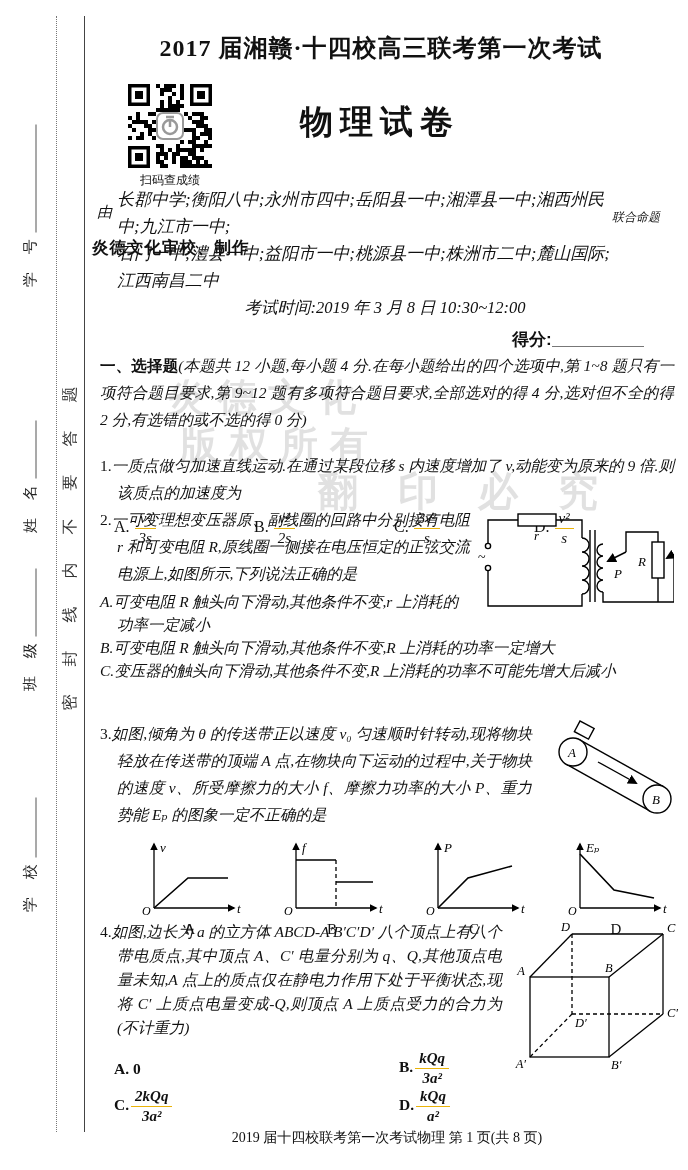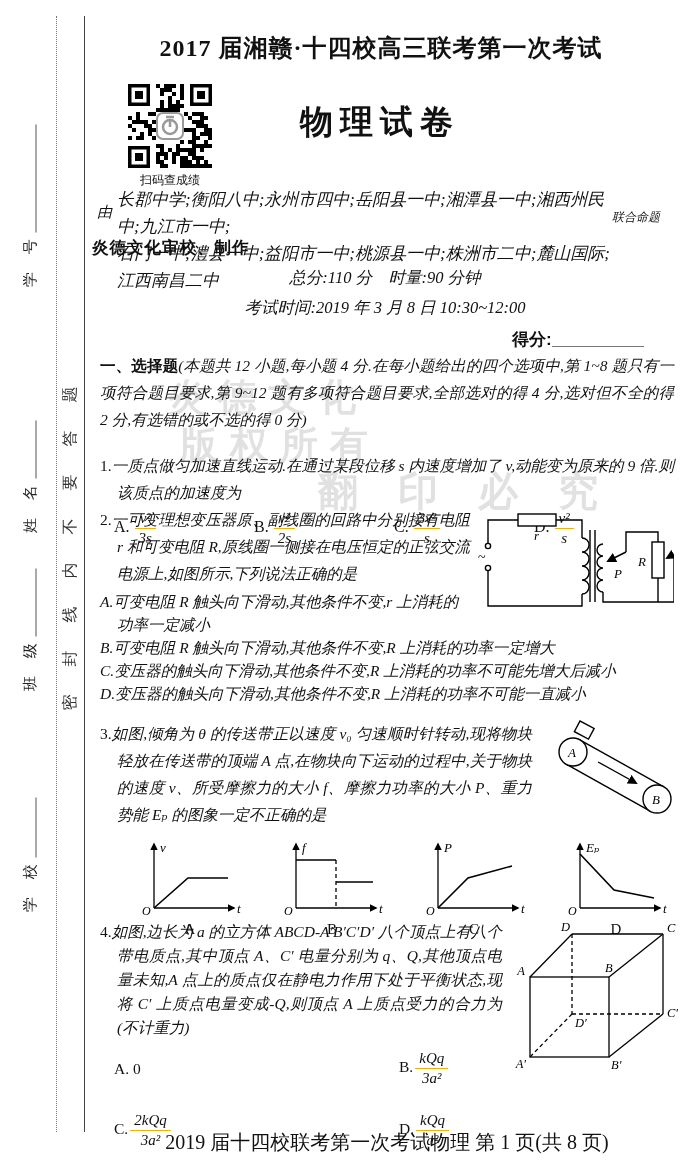--- a/index.html
+++ b/index.html
@@ -24,21 +24,21 @@
   .optrow .opt{width:25%;}
   .opt .ol{font-style:normal;margin-right:3px;}
   .q2opts div{line-height:23px;font-size:15.5px;padding-left:17px;text-indent:-17px;}
   .graphs{display:flex;justify-content:space-between;padding:4px 14px 0 34px;clear:both;}
   .graph{text-align:center;}
   .graph .glabel{font-size:15px;margin-top:1px;}
   .figR{float:right;margin:0 0 4px 8px;}
   .wm{position:absolute;color:rgba(70,70,70,0.16);font-weight:bold;pointer-events:none;
       font-family:"Liberation Sans","DejaVu Sans",sans-serif;}
   svg text{font-family:"Liberation Serif","DejaVu Serif",serif;}
-  .q4grid{display:grid;grid-template-columns:285px auto;row-gap:24px;padding-left:14px;margin-top:10px;align-items:center;}
+  .q4grid{display:grid;grid-template-columns:285px auto;row-gap:0;padding-left:14px;margin-top:10px;align-items:center;font-weight:bold;}
   .scoreline{display:inline-block;width:92px;border-bottom:1.5px solid #777;height:14px;vertical-align:-2px;}
 </style>
 </head>
 <body>
 
 <div id="page">
 
   <div class="abs vline-dot" style="left:56px;top:16px;height:1116px;"></div>
   <div class="abs vline-solid" style="left:84px;top:16px;height:1116px;"></div>
 
@@ -221,21 +221,20 @@
   <div class="abs heiti" style="left:270px;top:100px;width:220px;text-align:center;font-size:33px;letter-spacing:7px;">物理试卷</div>
 
   <div class="abs kai" style="left:97px;top:203px;font-size:15px;">由</div>
   <div class="abs kai" style="left:117px;top:186px;width:494px;font-size:17px;line-height:27px;">
     <div>长郡中学;衡阳八中;永州市四中;岳阳县一中;湘潭县一中;湘西州民中;九江市一中;</div>
     <div>石门一中;澧县一中;益阳市一中;桃源县一中;株洲市二中;麓山国际;江西南昌二中</div>
   </div>
   <div class="abs kai" style="left:612px;top:197px;font-size:12px;margin-top:12px;">联合命题</div>
 
   <div class="abs heiti" style="left:92px;top:237px;width:570px;font-size:16.5px;letter-spacing:1px;">炎德文化审校、制作</div>
-  <div class="abs kai" style="left:100px;top:267px;width:570px;text-align:center;font-size:16.5px;">总分:110 分　时量:90 分钟</div>
   <div class="abs kai" style="left:100px;top:297px;width:570px;text-align:center;font-size:16.5px;">考试时间:2019 年 3 月 8 日 10:30~12:00</div>
 
   <div class="abs" style="left:512px;top:328px;">
     <span class="heiti" style="font-size:17px;">得分:</span><span class="scoreline"></span>
   </div>
 
   <div class="abs qtext" style="left:100px;top:352px;width:574px;">
     <span class="heiti" style="font-size:15.5px;">一、选择题</span><span class="kai">(本题共 12 小题,每小题 4 分.在每小题给出的四个选项中,第 1~8 题只有一项符合题目要求,第 9~12 题有多项符合题目要求,全部选对的得 4 分,选对但不全的得 2 分,有选错的或不选的得 0 分)</span>
   </div>
 
@@ -281,21 +280,20 @@
       <text x="136" y="72" font-size="13" font-style="italic">P</text>
       <text x="160" y="60" font-size="13" font-style="italic">R</text>
     </svg>
     <div class="qtext hang">
       <span>2.</span><span class="kai">一可变理想变压器原、副线圈的回路中分别接有电阻 r 和可变电阻 R,原线圈一侧接在电压恒定的正弦交流电源上,如图所示,下列说法正确的是</span>
     </div>
     <div class="q2opts kai" style="margin-top:3px;">
       <div>A.可变电阻 R 触头向下滑动,其他条件不变,r 上消耗的功率一定减小</div>
       <div>B.可变电阻 R 触头向下滑动,其他条件不变,R 上消耗的功率一定增大</div>
       <div>C.变压器的触头向下滑动,其他条件不变,R 上消耗的功率不可能先增大后减小</div>
-      <div>D.变压器的触头向下滑动,其他条件不变,R 上消耗的功率不可能一直减小</div>
     </div>
   </div>
 
   <div class="abs" style="left:100px;top:720px;width:586px;">
     <svg class="figR" width="146" height="110" viewBox="0 0 146 110">
       <defs>
           <marker id="arB" viewBox="0 0 10 10" refX="8" refY="5" markerWidth="7" markerHeight="7" orient="auto-start-reverse">
             <path d="M0,0L10,5L0,10z"></path>
           </marker>
         </defs>
@@ -419,15 +417,15 @@
       <span>4.</span><span class="kai">如图,边长为 a 的立方体 ABCD-A′B′C′D′ 八个顶点上有八个带电质点,其中顶点 A、C′ 电量分别为 q、Q,其他顶点电量未知,A 点上的质点仅在静电力作用下处于平衡状态,现将 C′ 上质点电量变成-Q,则顶点 A 上质点受力的合力为(不计重力)</span>
     </div>
     <div class="q4grid">
       <span style="font-size:15.5px;"><span class="ol">A.</span> <span>0</span></span>
       <span style="font-size:15.5px;"><span class="ol">B.</span><span class="frac"><span class="fn">kQq</span><span class="fd">3a²</span></span></span>
       <span style="font-size:15.5px;"><span class="ol">C.</span><span class="frac"><span class="fn">2kQq</span><span class="fd">3a²</span></span></span>
       <span style="font-size:15.5px;"><span class="ol">D.</span><span class="frac"><span class="fn">kQq</span><span class="fd">a²</span></span></span>
     </div>
   </div>
 
-  <div class="abs" style="left:100px;top:1129px;width:574px;text-align:center;font-size:20px;">2019 届十四校联考第一次考试物理 第 1 页(共 8 页)</div>
+  <div class="abs" style="left:100px;top:1129px;width:574px;text-align:center;font-size:14px;">2019 届十四校联考第一次考试物理 第 1 页(共 8 页)</div>
 
 </div>
 
 </body></html>

